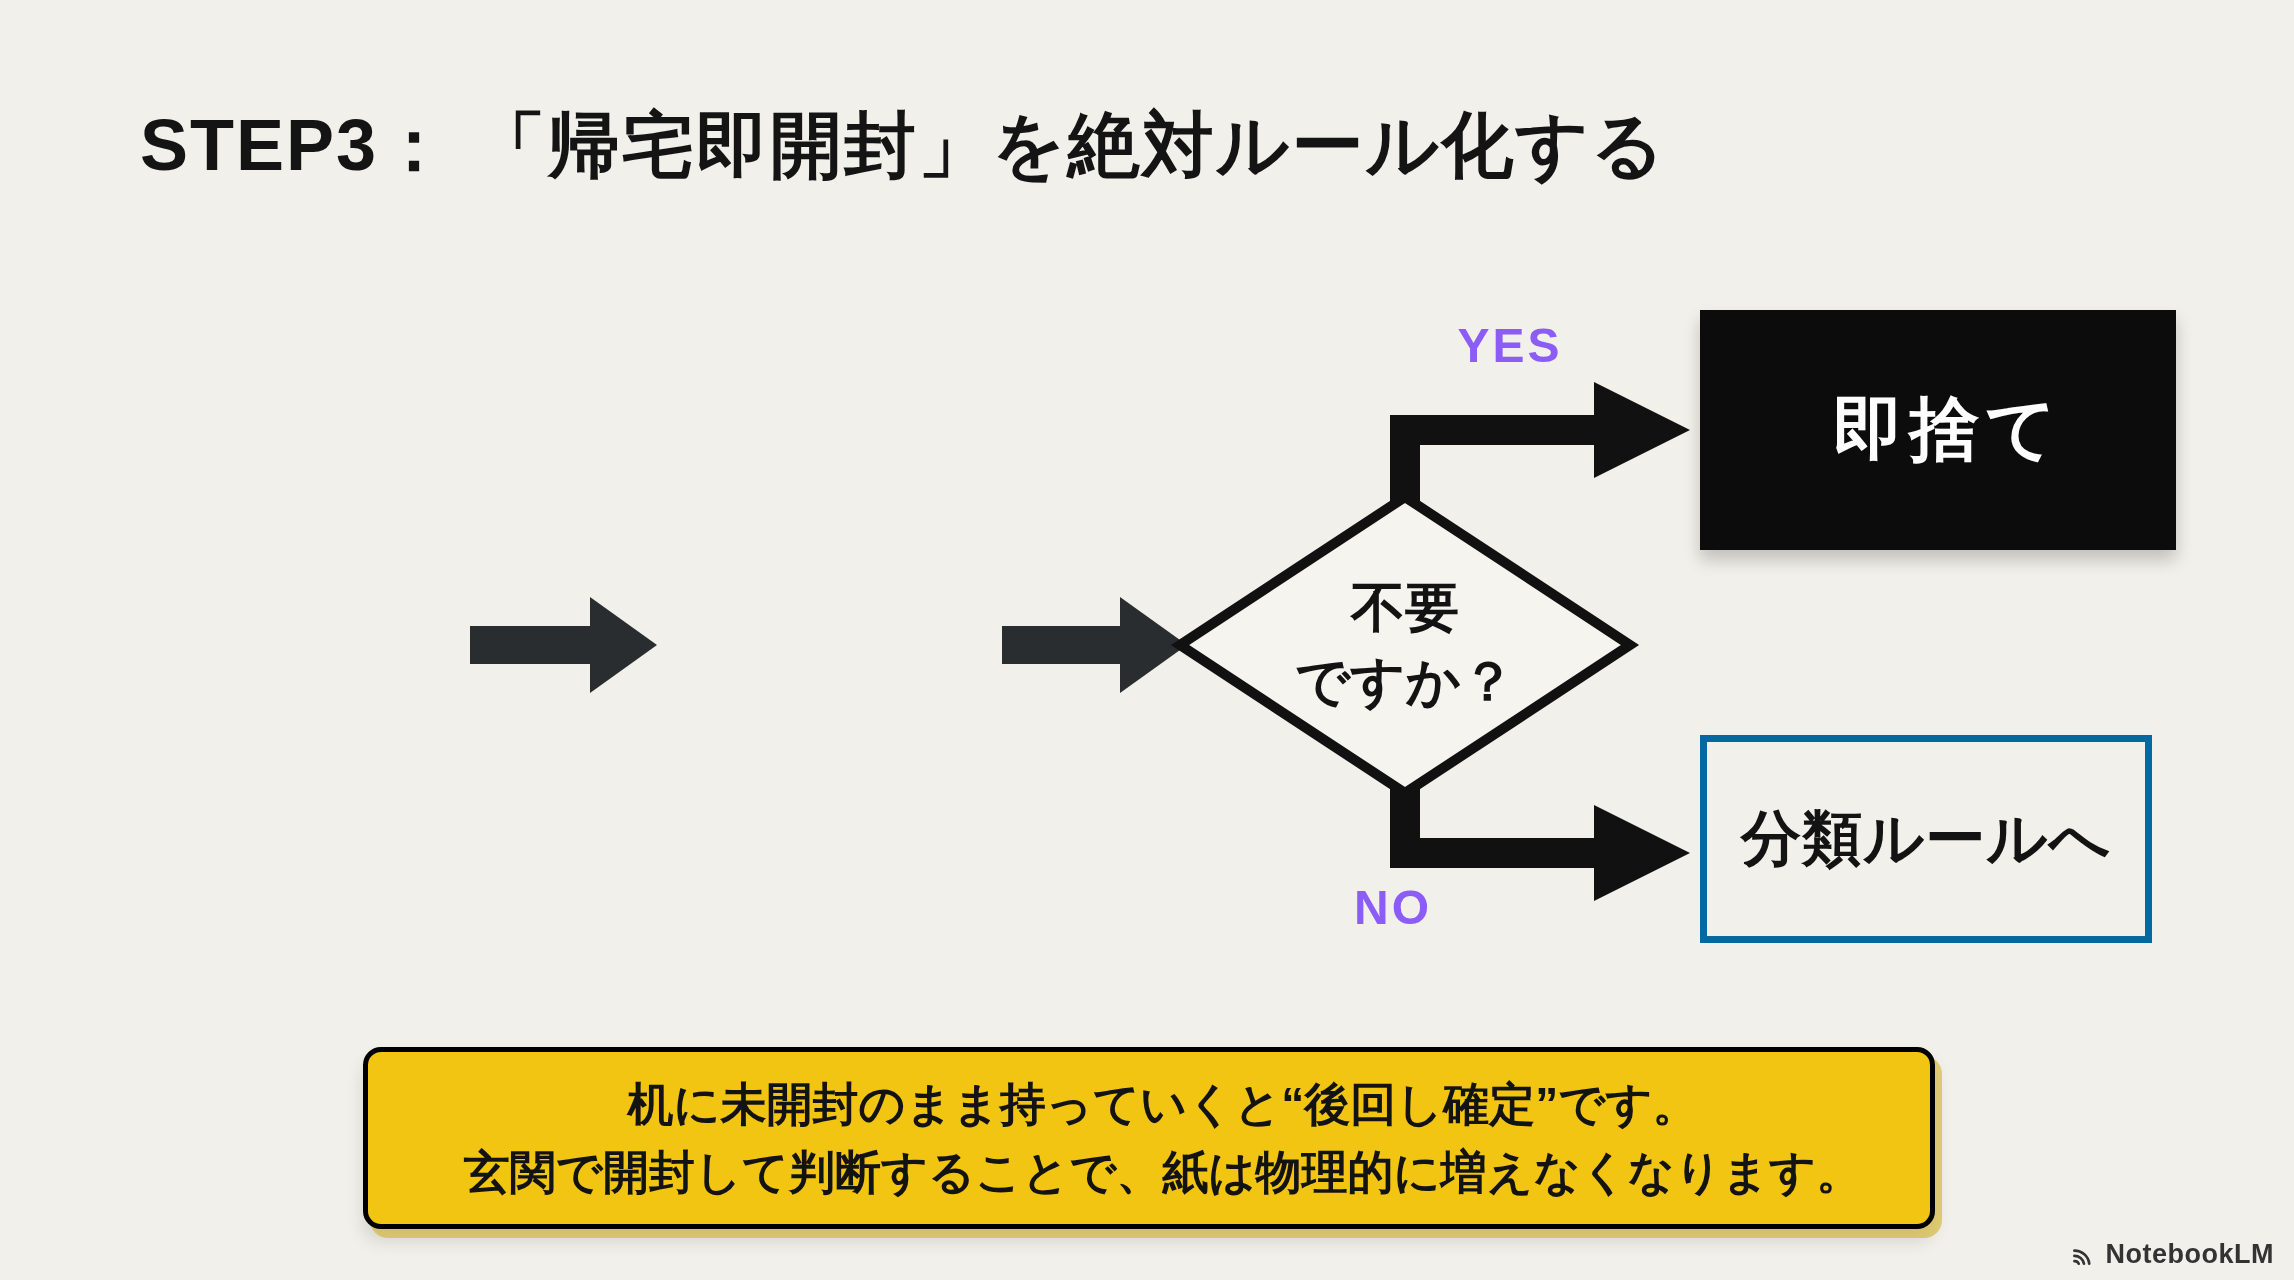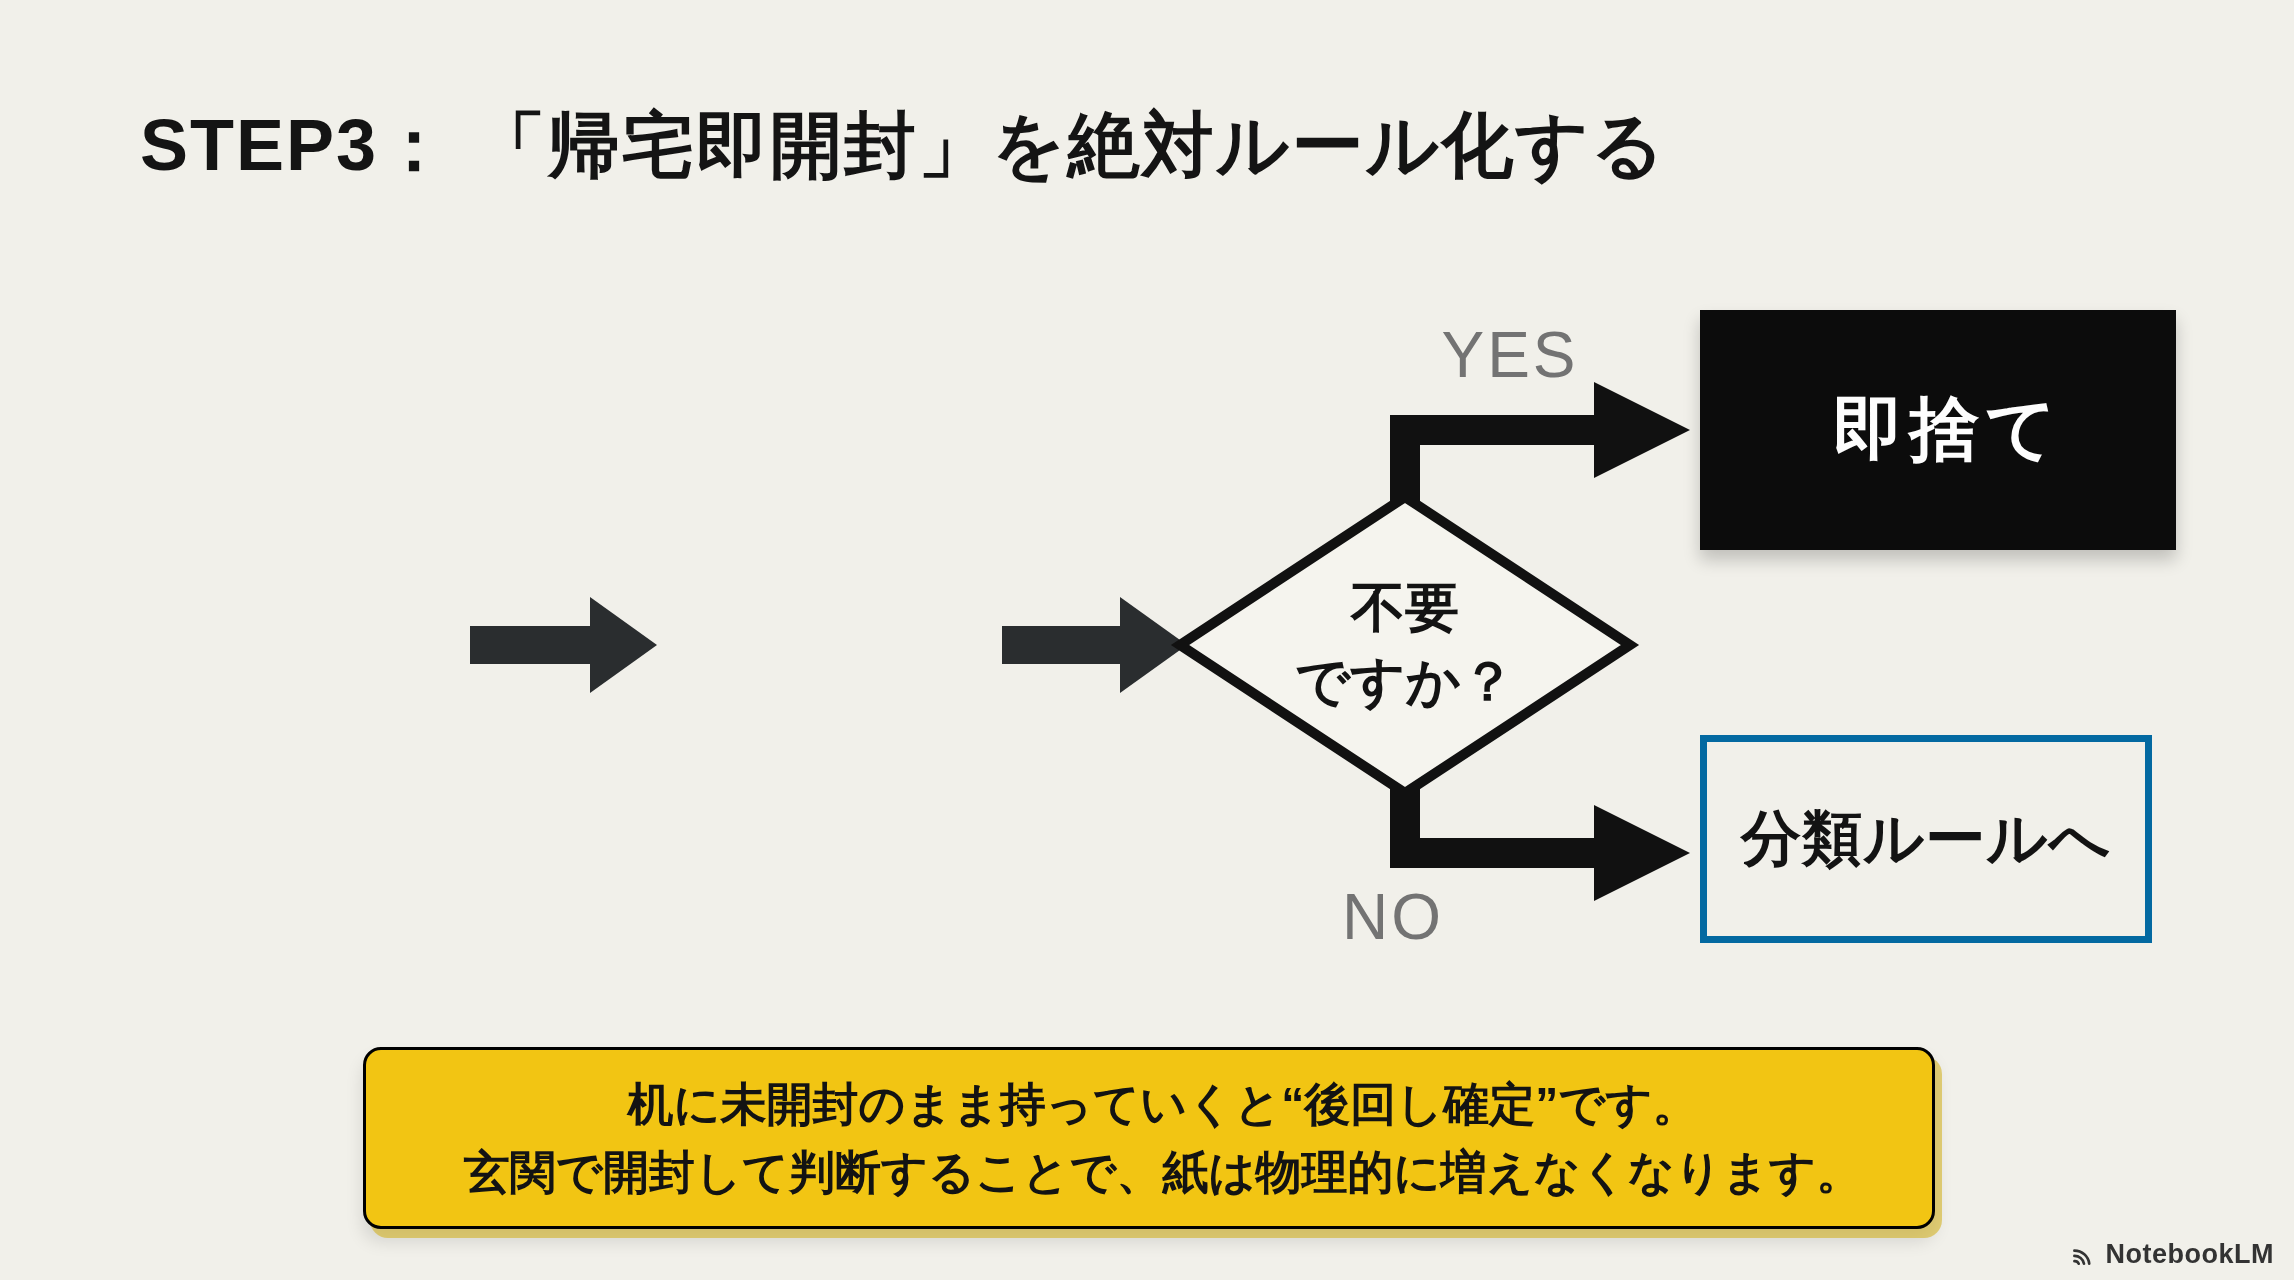--- a/index.html
+++ b/index.html
@@ -78,33 +78,33 @@
     left: 1255px; top: 570px; width: 300px;
     text-align: center;
     font-size: 54px;
     line-height: 74px;
     font-weight: 800;
     color: #131313;
   }
 
   .branch-label {
     position: absolute;
-    font-size: 64px;
-    font-weight: 400;
-    color: #737373;
+    font-size: 48px;
+    font-weight: 700;
+    color: #8b5cf6;
     text-align: center;
   }
   .label-yes { left: 1415px; top: 318px; width: 190px; letter-spacing: 3px; }
   .label-no  { left: 1308px; top: 880px; width: 170px; letter-spacing: 3px; }
 
   .note {
     position: absolute;
     left: 363px; top: 1047px; width: 1572px; height: 182px;
     background: var(--yellow, #f2c513);
-    border: 3px solid #000000;
+    border: 5px solid #000000;
     border-radius: 18px;
     box-sizing: border-box;
     display: flex;
     flex-direction: column;
     align-items: center;
     justify-content: center;
     box-shadow: 7px 9px 0 rgba(210,175,20,0.55), 0 12px 18px rgba(0,0,0,0.12);
     padding-left: 28px;
   }
   .note-line {

